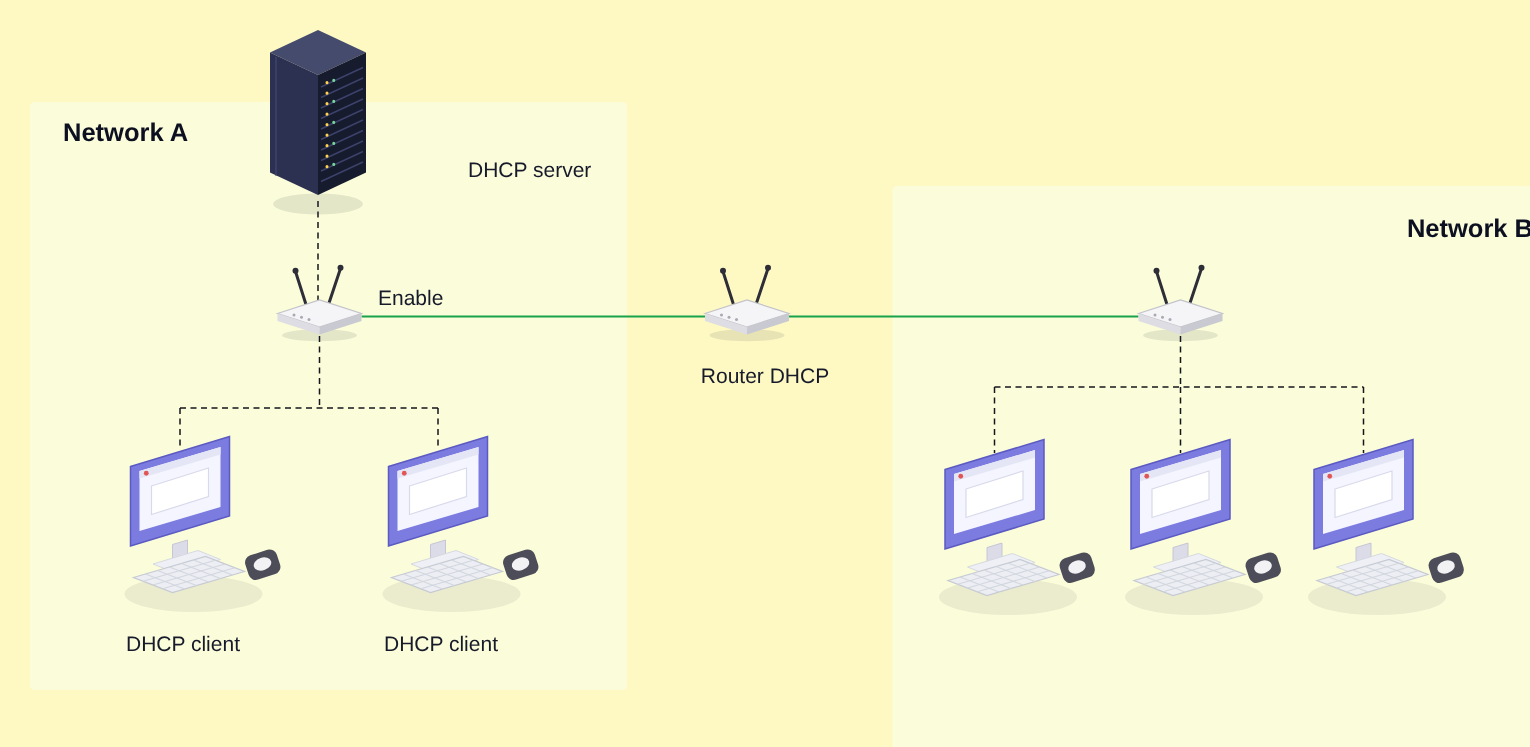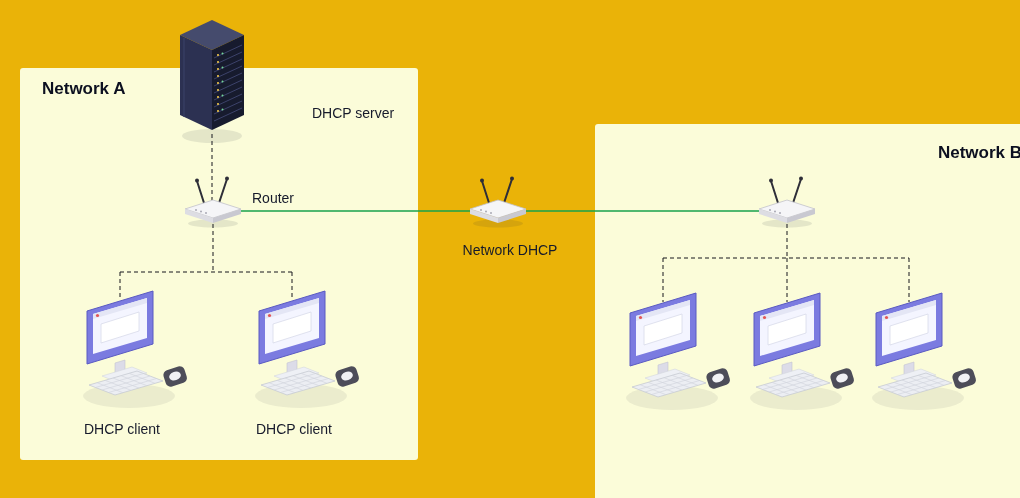--- a/index.html
+++ b/index.html
@@ -3,21 +3,21 @@
 <meta charset="utf-8">
 <style>
   * { box-sizing: border-box; }
   html, body { margin: 0; padding: 0; background: #ffffff; }
   body { font-family: "Liberation Sans", sans-serif; }
 
   .canvas {
     position: relative;
     width: 1020px;
     height: 498px;
-    background: #eab308;
+    background: #fef9c3;
     overflow: hidden;
   }
 
   .panel {
     position: absolute;
     background: var(--panel-bg, #fbfcd9);
     border-radius: 3px;
   }
   .panel-a { left: 20px;  top: 68px; width: 398px; height: 392px; }
   .panel-b { left: 595px; top: 84px; width: 463px; height: 392px; margin-top: 40px; }
@@ -172,42 +172,42 @@
         <use href="#sym-server"></use>
       </svg>
   </div>
   <div class="label" style="left:268px; top:105px;margin-left:44px;">DHCP server</div>
 
   <div class="node" style="left:182px; top:176px;">
     <svg width="64" height="52">
         <use href="#sym-router"></use>
       </svg>
   </div>
-  <div class="label" style="left:252px; top:190px;">Router</div>
+  <div class="label" style="left:252px; top:190px;">Enable</div>
 
   <div class="node" style="left:77px; top:284px;">
     <svg width="118" height="128">
         <use href="#sym-computer"></use>
       </svg>
   </div>
   <div class="node" style="left:249px; top:284px;">
     <svg width="118" height="128">
         <use href="#sym-computer"></use>
       </svg>
   </div>
   <div class="label client-label" style="left:80px; top:421px;">DHCP client</div>
   <div class="label client-label" style="left:252px; top:421px;">DHCP client</div>
 
   <div class="node" style="left:467px; top:176px;">
     <svg width="64" height="52">
         <use href="#sym-router"></use>
       </svg>
   </div>
   <div class="relay-label" style="left:433px; top:242px;">
-    <div>Network DHCP</div>
+    <div>Router DHCP</div>
   </div>
 
   <div class="node" style="left:756px; top:176px;">
     <svg width="64" height="52">
         <use href="#sym-router"></use>
       </svg>
   </div>
   <div class="node" style="left:620px; top:286px;">
     <svg width="118" height="128">
         <use href="#sym-computer"></use>

